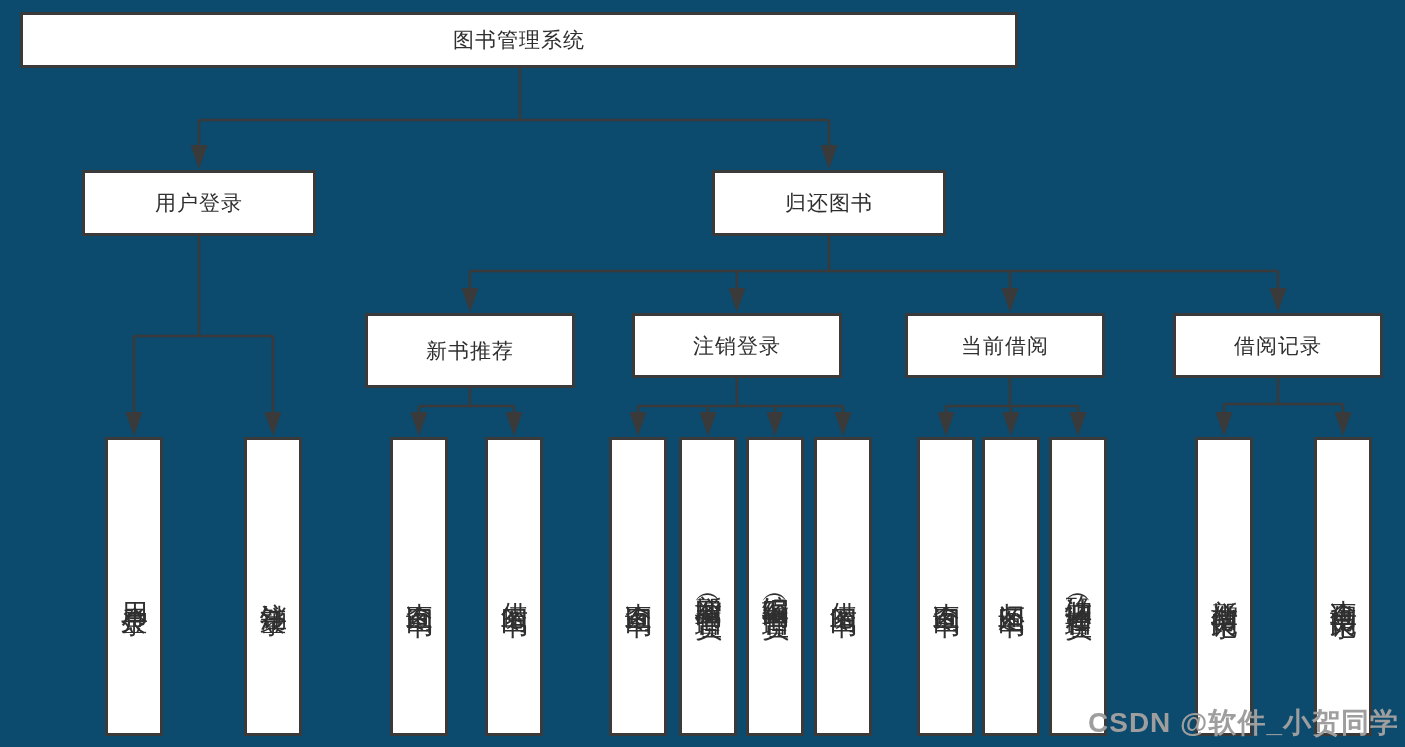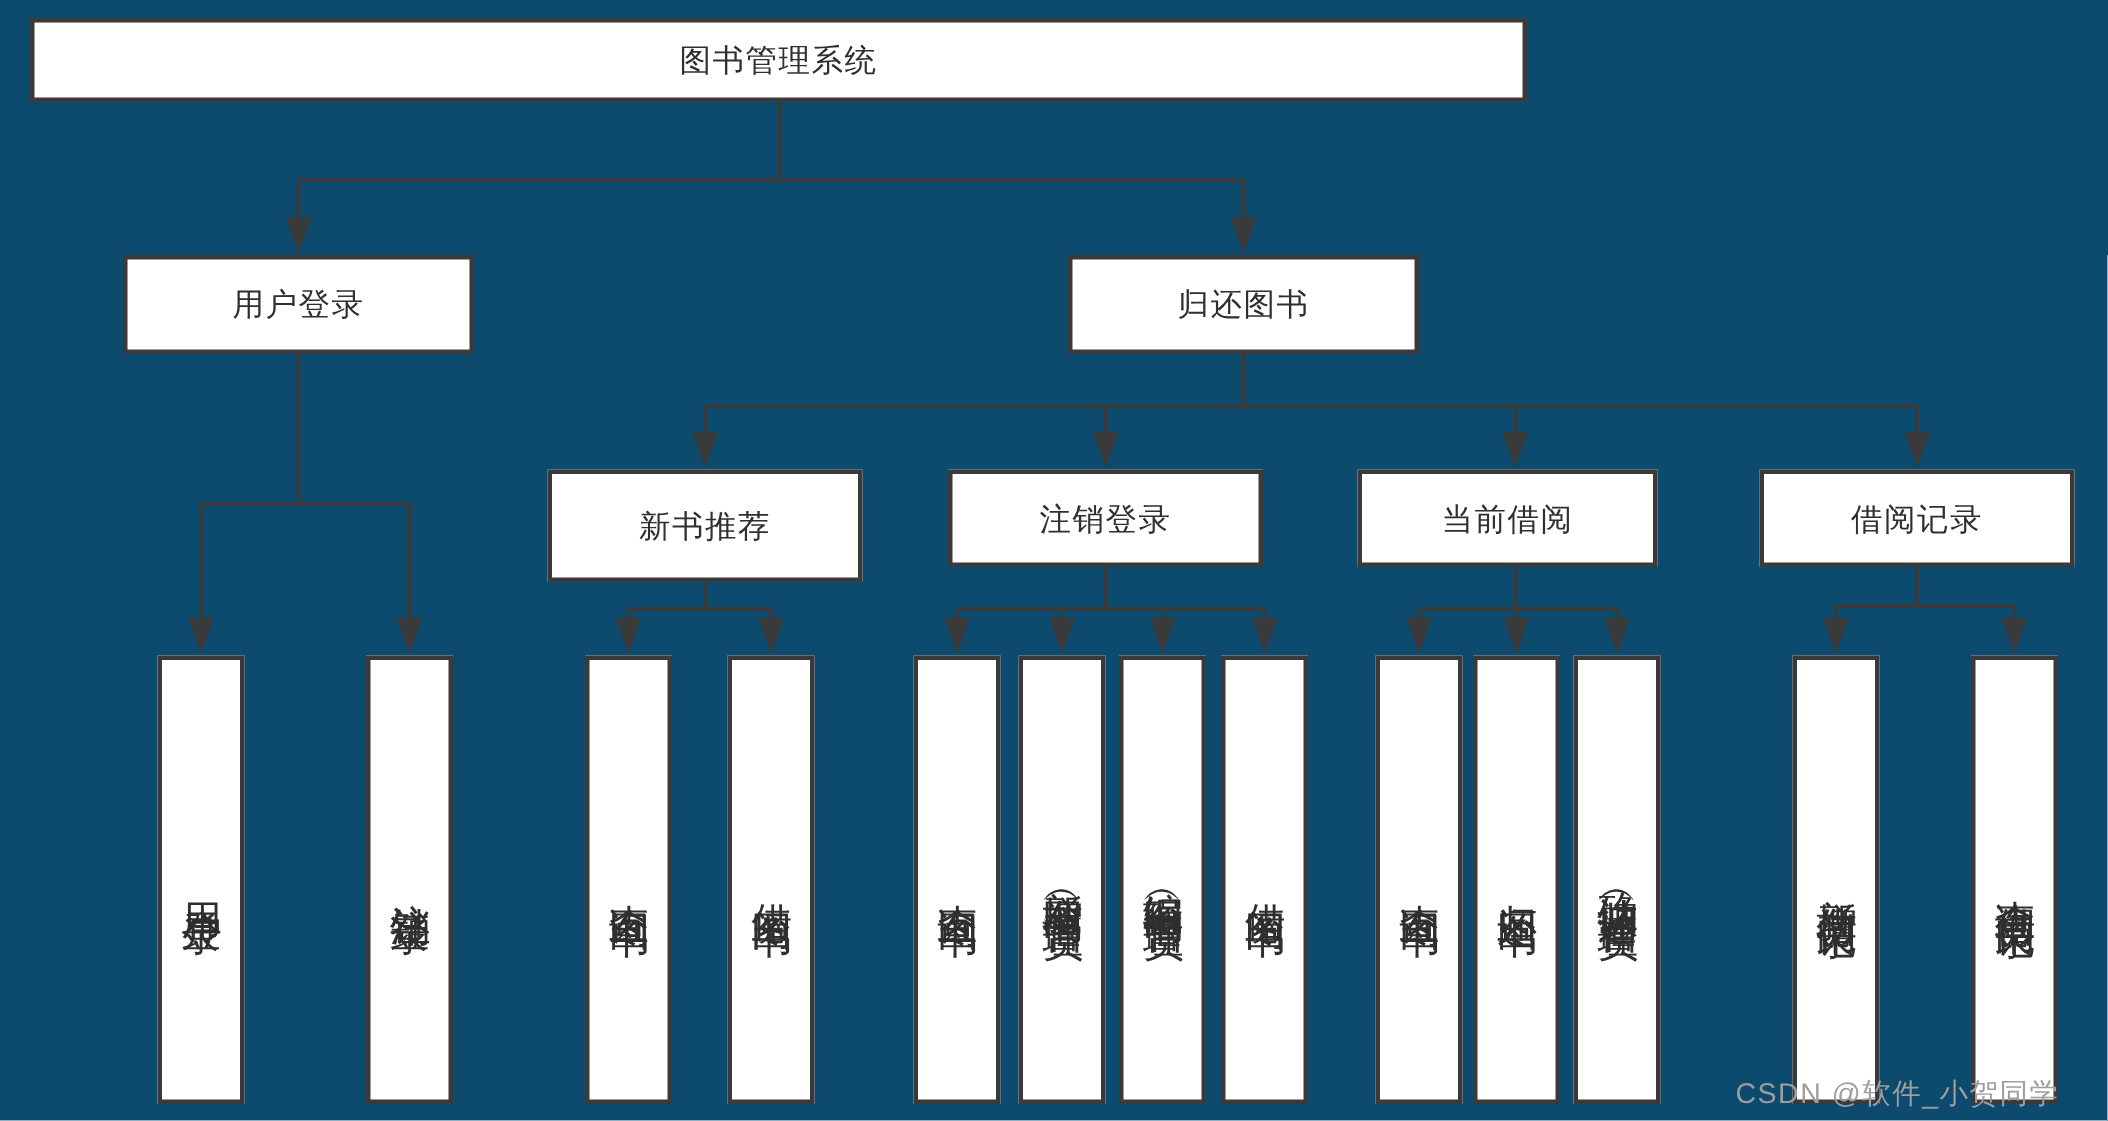--- a/index.html
+++ b/index.html
@@ -38,26 +38,27 @@
   }
   .box.v .v-text {
     writing-mode: vertical-rl;
     text-orientation: mixed;
     font-size: 27px;
     letter-spacing: 3px;
     line-height: 1;
   }
   .watermark {
     position: absolute;
-    right: 32px;
+    right: 6px;
     bottom: 5px;
-    font-size: 19px;
+    font-size: 28px;
     color: #9e9e9e;
     letter-spacing: 1px;
     white-space: nowrap;
+    font-weight: bold;
   }
 </style>
 </head>
 <body>
 
 <div class="canvas">
 
   <svg class="connectors" width="1405" height="747" viewBox="0 0 1405 747">
     <g fill="none" stroke="#3a3a3a" stroke-width="2.5">
       <path d="M520 68 V120 M199 120 H829 M199 120 V166 M829 120 V166"></path>

